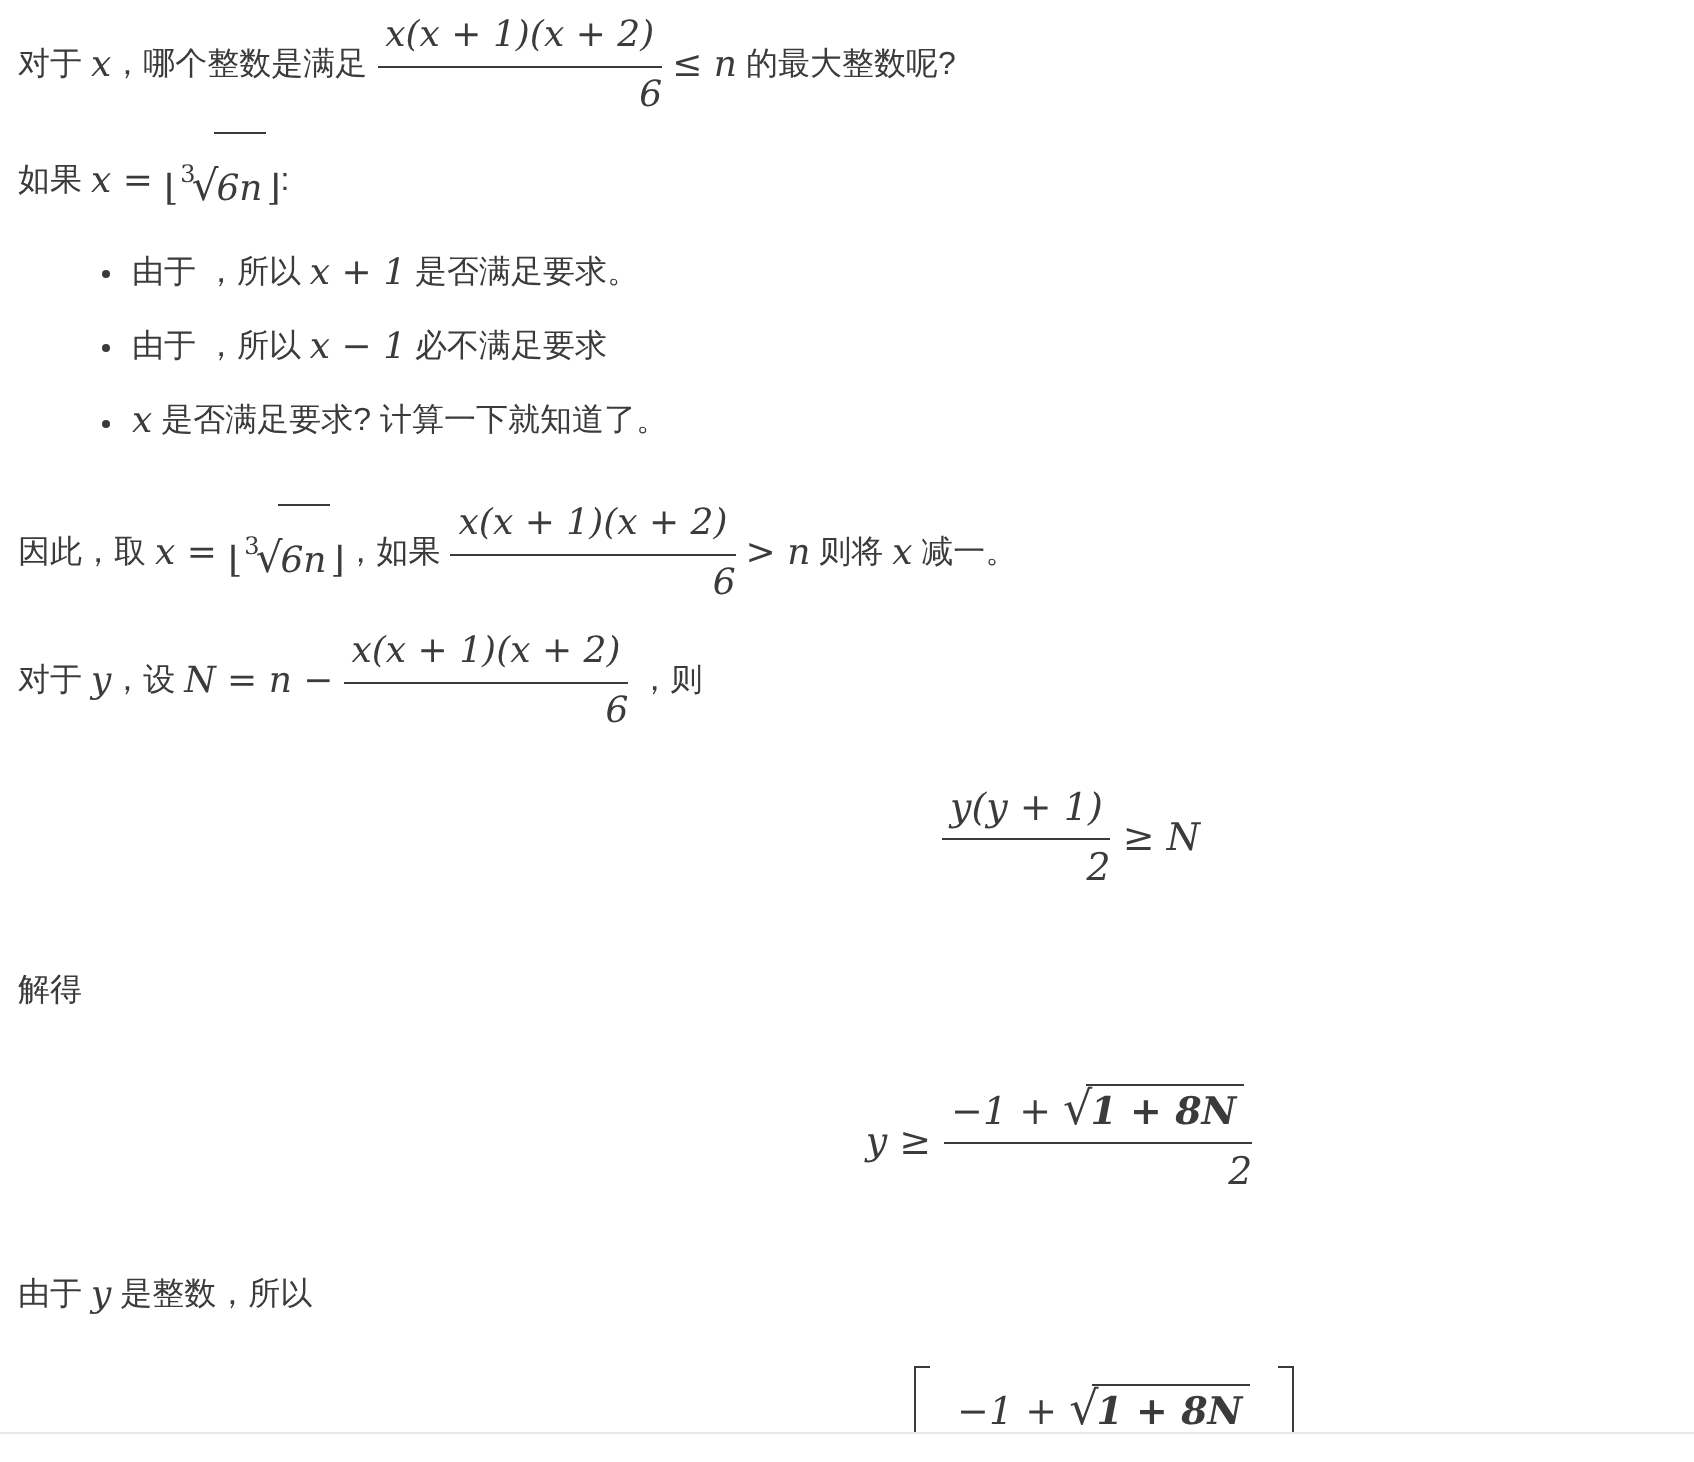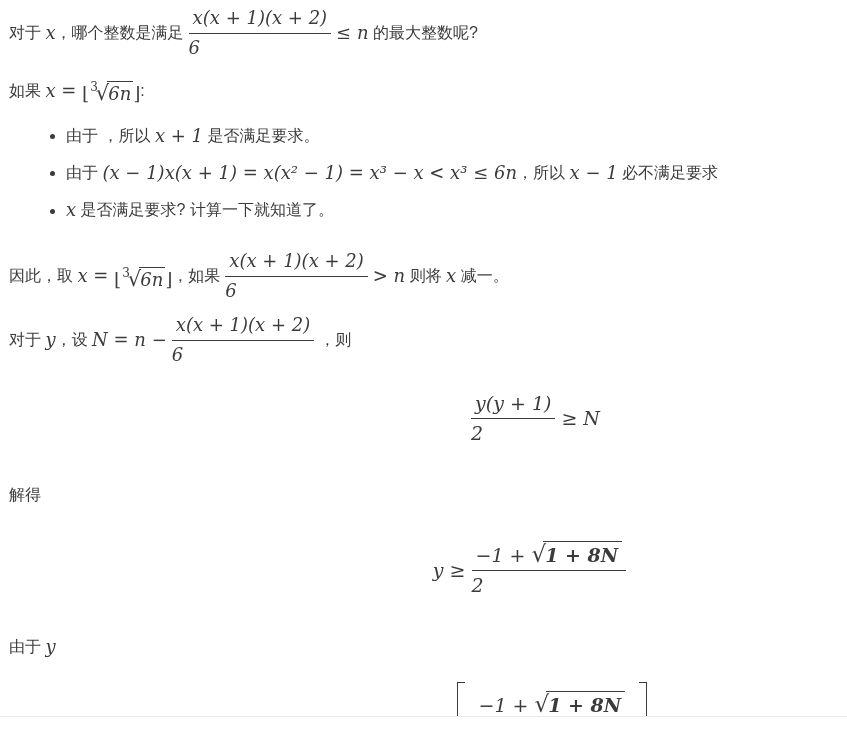--- a/index.html
+++ b/index.html
@@ -13,28 +13,28 @@
     width:847px;height:731px;overflow:hidden;position:relative;
     font-family:"Liberation Sans","DejaVu Sans",sans-serif;
     color:var(--text);
   }
   .wrapper{width:1056px;padding:6px 0 0 9px;}
   .line{display:flex;align-items:center;white-space:pre;}
   .t{font-size:16px;line-height:24px;}
   .m{font-family:"DejaVu Serif","Liberation Serif",serif;font-style:italic;font-size:18px;line-height:24px;}
   .upright{font-style:normal;}
   
-  .frac{display:flex;flex-direction:column;align-items:flex-start;margin:0 5px;}
+  .frac{display:flex;flex-direction:column;align-items:flex-end;margin:0 5px;}
   .frac .num{display:block;padding:0 4px 3px;border-bottom:1px solid currentColor;}
   .frac .den{display:block;padding-top:2px;}
   
   .rootgrp{white-space:pre;}
   .ridx{font-style:normal;font-size:12px;vertical-align:9px;letter-spacing:0;margin:0 -2px 0 1px;}
   .rsign{font-style:normal;font-size:21px;}
-  .rbody{border-top:1.4px solid currentColor;margin-left:-2px;padding:1px 2px 0 1px;}
+  .rbody{border-top:1.4px solid currentColor;margin-left:-2px;padding:17px 2px 0 1px;}
   
   .eq{display:flex;align-items:center;justify-content:center;white-space:pre;}
   .eq .m{font-size:19px;}
   .eq .frac{margin:11px 6px;}
   .numflex{display:flex;align-items:flex-start;white-space:pre;}
   .sqrt{font-style:normal;font-size:23px;line-height:1;transform:translateY(0px);}
   .rad{border-top:1.5px solid currentColor;padding:2px 4px 0 2px;margin-left:-3px;font-weight:bold;}
   
   .grp{display:inline-flex;align-items:stretch;}
   .ceil{width:8px;display:inline-block;}
@@ -80,21 +80,21 @@
   </div>
 
   <ul class="blist">
     <li>
       <span class="line">
         <span class="t">由于 </span><span class="t">，所以 </span><span class="m">x + 1</span><span class="t"> 是否满足要求。</span>
       </span>
     </li>
     <li>
       <span class="line">
-        <span class="t">由于 </span><span class="m">(x − 1)x(x + 1) = x(x² − 1) = x³ − x &lt; x³ ≤ 6n</span><span class="t">，所以 </span><span class="m">x − 1</span><span class="t"> 必不满足要求</span>
+        <span class="t">由于 </span><span class="t">，所以 </span><span class="m">x − 1</span><span class="t"> 必不满足要求</span>
       </span>
     </li>
     <li>
       <span class="line">
         <span class="m">x</span><span class="t"> 是否满足要求? 计算一下就知道了。</span>
       </span>
     </li>
   </ul>
 
   <div class="line p3">
@@ -129,21 +129,21 @@
 
   <div class="eq eq2">
     <span class="m">y ≥</span>
     <span class="frac m">
       <span class="num numflex"><span>−1 + </span><span class="sqrt">√</span><span class="rad">1 + 8N</span></span>
       <span class="den">2</span>
     </span>
   </div>
 
   <div class="line p6">
-    <span class="t">由于 </span><span class="m">y</span>
+    <span class="t">由于 </span><span class="m">y</span><span class="t"> 是整数，所以</span>
   </div>
 
   <div class="eq eq3">
     <span class="m grp-center">y = </span>
     <span class="grp">
       <span class="ceil ceil-l"></span>
       <span class="frac m">
         <span class="num numflex"><span>−1 + </span><span class="sqrt">√</span><span class="rad">1 + 8N</span></span>
         <span class="den">2</span>
       </span>

